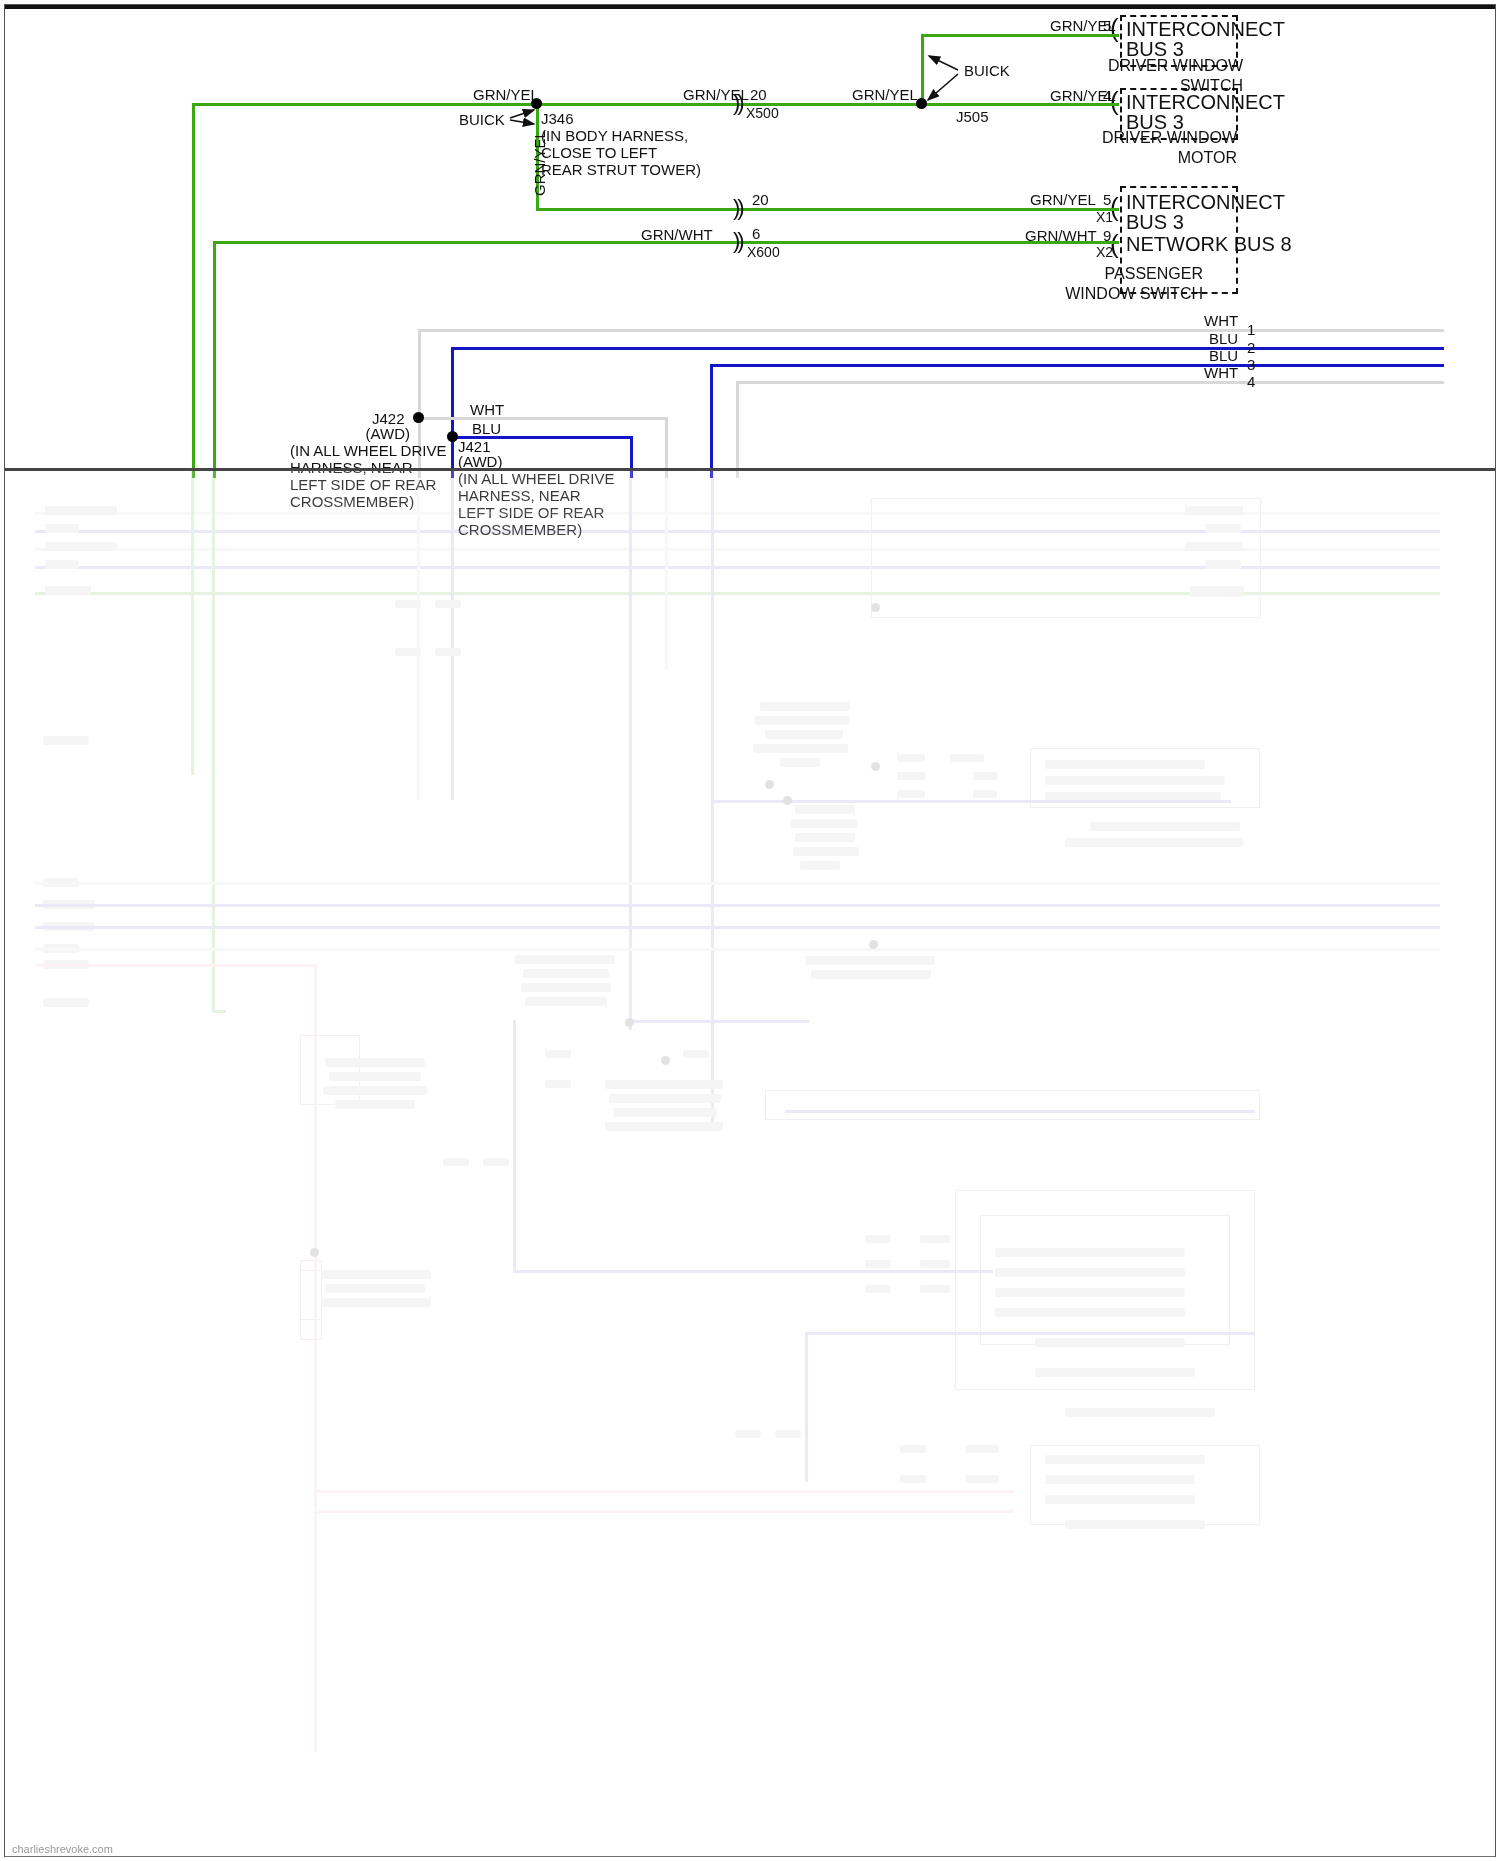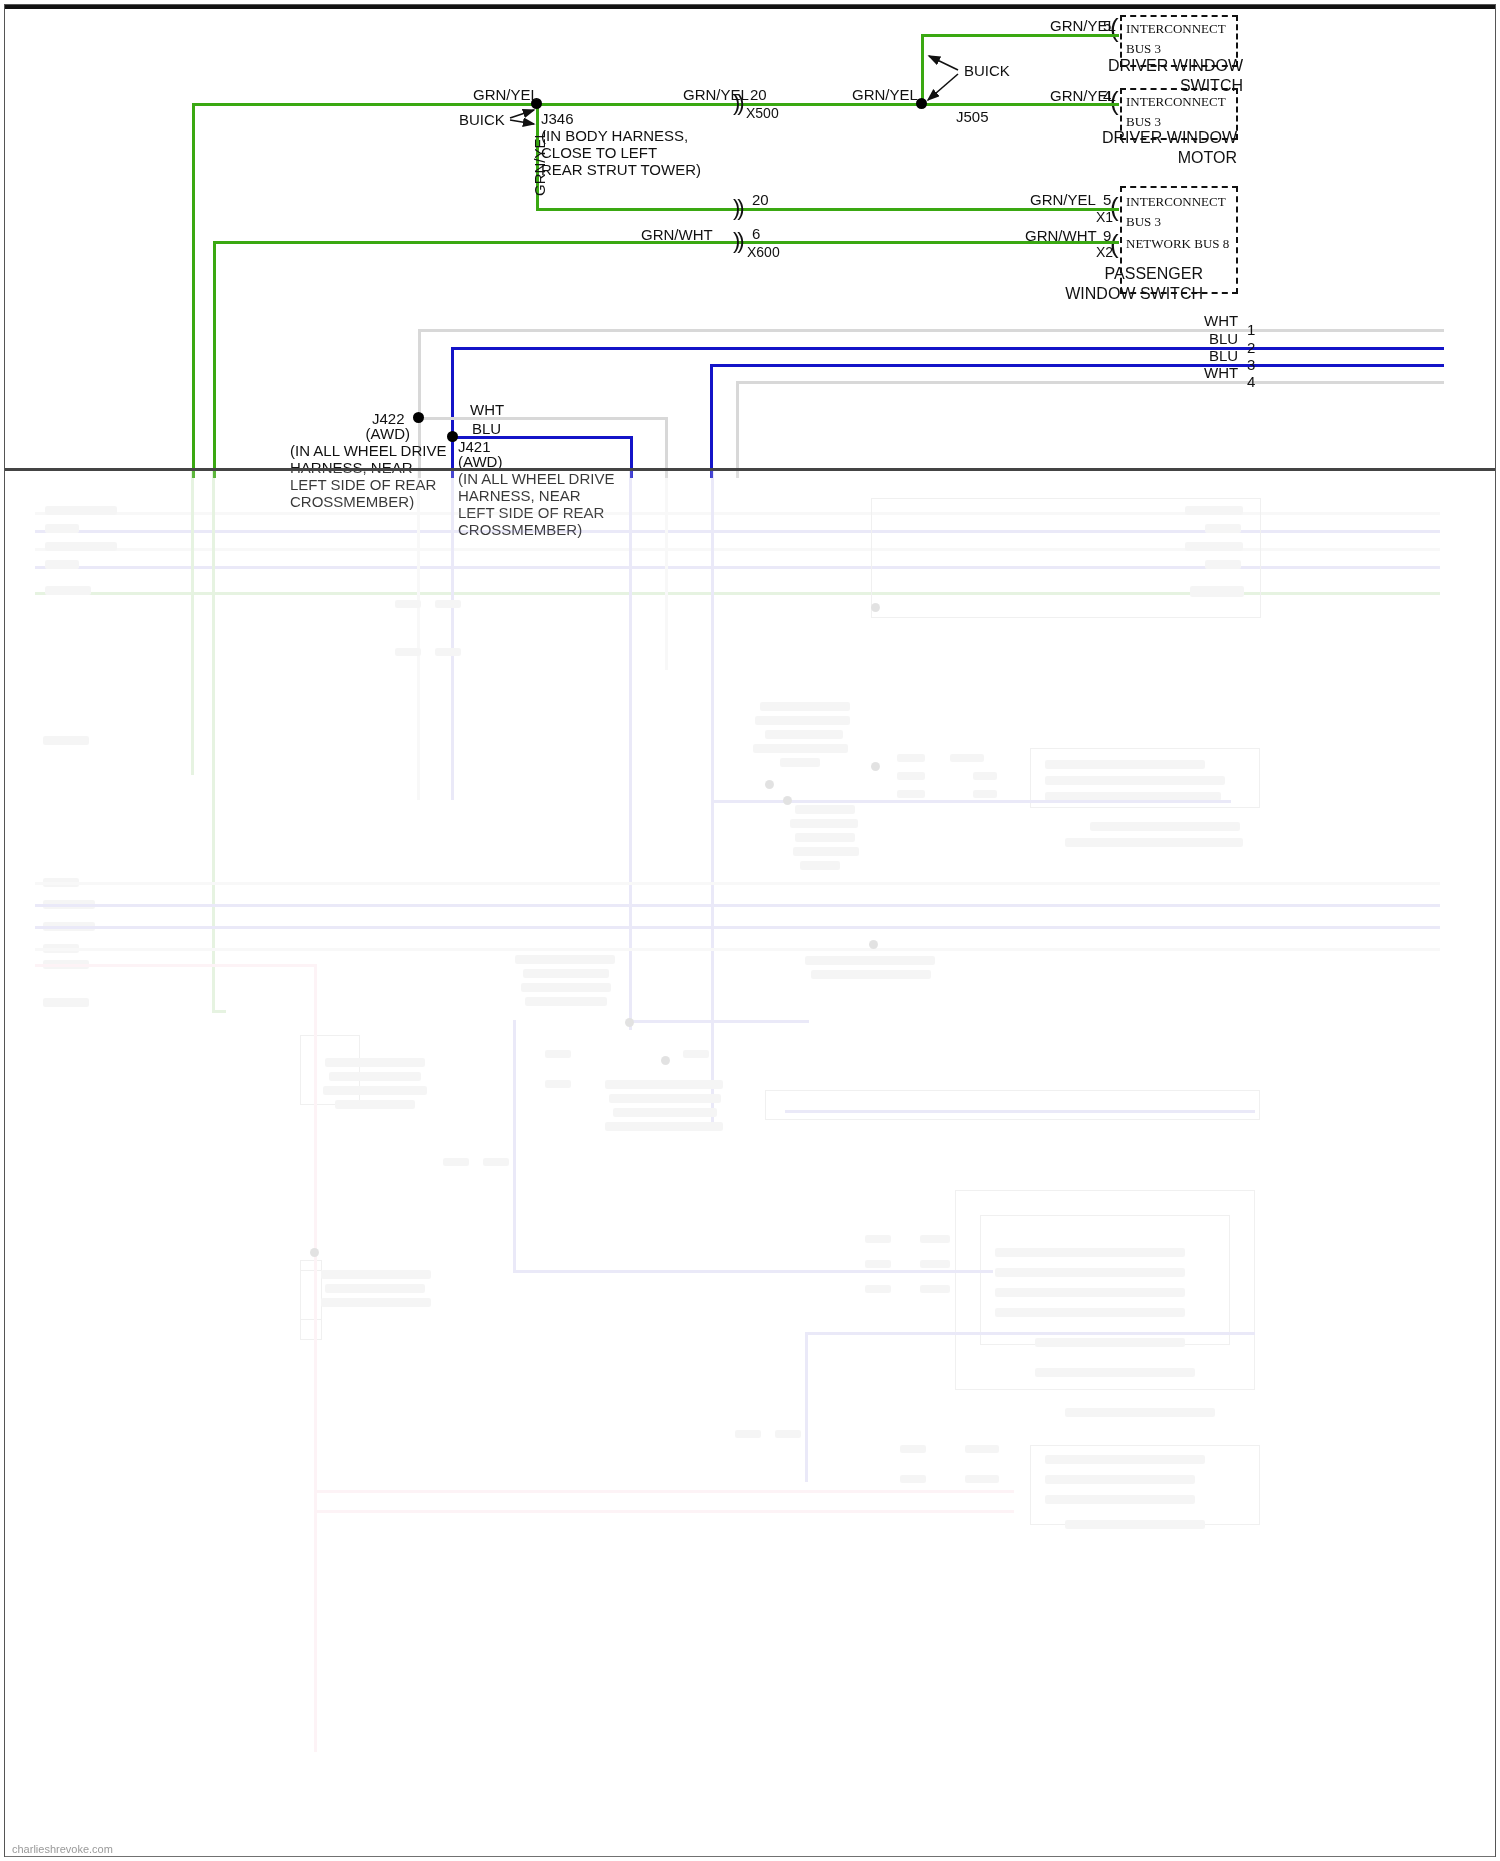--- a/index.html
+++ b/index.html
@@ -61,25 +61,24 @@
     border-radius: 50%;
   }
   .comp-box {
     position: absolute;
     border: 2px dashed #111;
     box-sizing: border-box;
     background: transparent;
   }
   .comp-text {
     position: absolute;
-    font-size: 13px;
+    font-size: 20px;
     color: #111;
     line-height: 20px;
     white-space: pre;
-    font-family: Liberation Serif, serif;
   }
   .comp-name {
     position: absolute;
     font-size: 16px;
     color: #111;
     line-height: 20px;
     text-align: right;
     white-space: pre;
   }
   .conn-brace {

